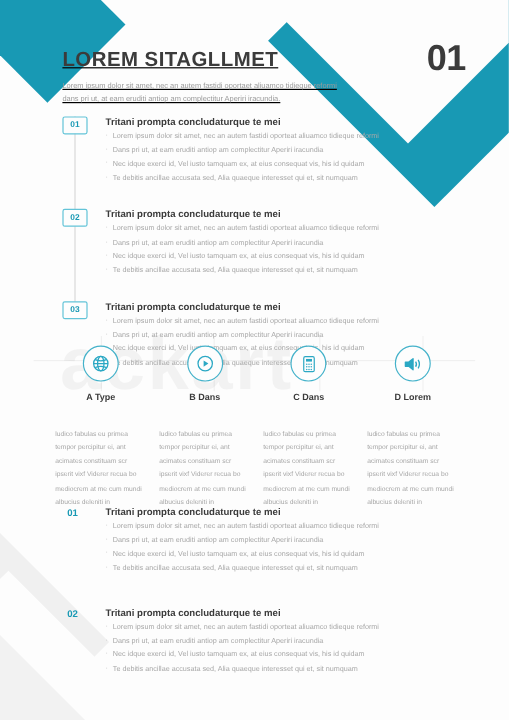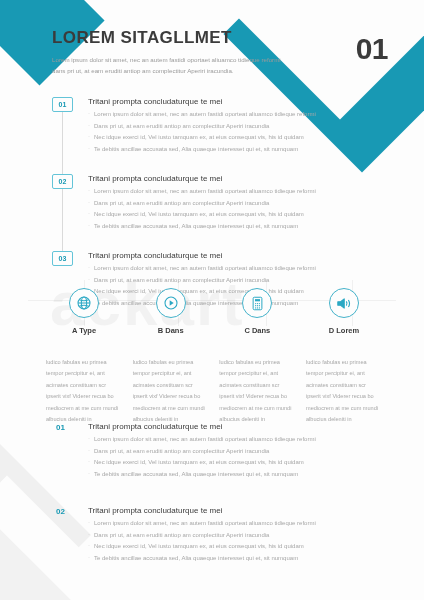--- a/index.html
+++ b/index.html
@@ -80,21 +80,21 @@
     font-family: "Liberation Sans", sans-serif;
     white-space: nowrap;
   }
   .wm-line {
     position: absolute;
     height: 1px;
     background: rgba(0,0,0,0.05);
   }
 
   
-  .header { position: absolute; left: 52px; top: 28px; width: 300px; }
+  .header { position: absolute; left: 52px; top: 40px; width: 300px; text-decoration: underline; }
 
   .title {
     font-size: 17px;
     font-weight: bold;
     color: #3b3b3b;
     letter-spacing: 0.4px;
   }
 
   .subtitle {
     margin-top: 6px;
@@ -140,21 +140,21 @@
     color: #1899b4;
     font-size: 7px;
     font-weight: bold;
     display: flex;
     align-items: center;
     justify-content: center;
   }
 
   .item-title {
     font-size: 8px;
-    font-weight: normal;
+    font-weight: bold;
     color: #3b3b3b;
     margin-bottom: 3px;
   }
 
   .bullets { list-style: none; }
 
   .bullets li {
     font-size: 6px;
     line-height: 1.92;
     color: #a8a8a8;

